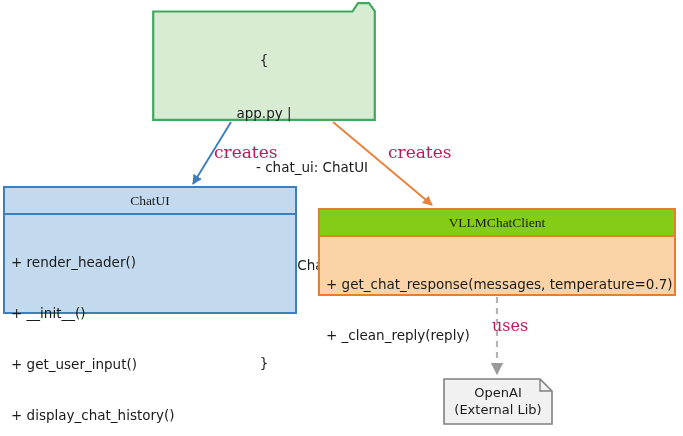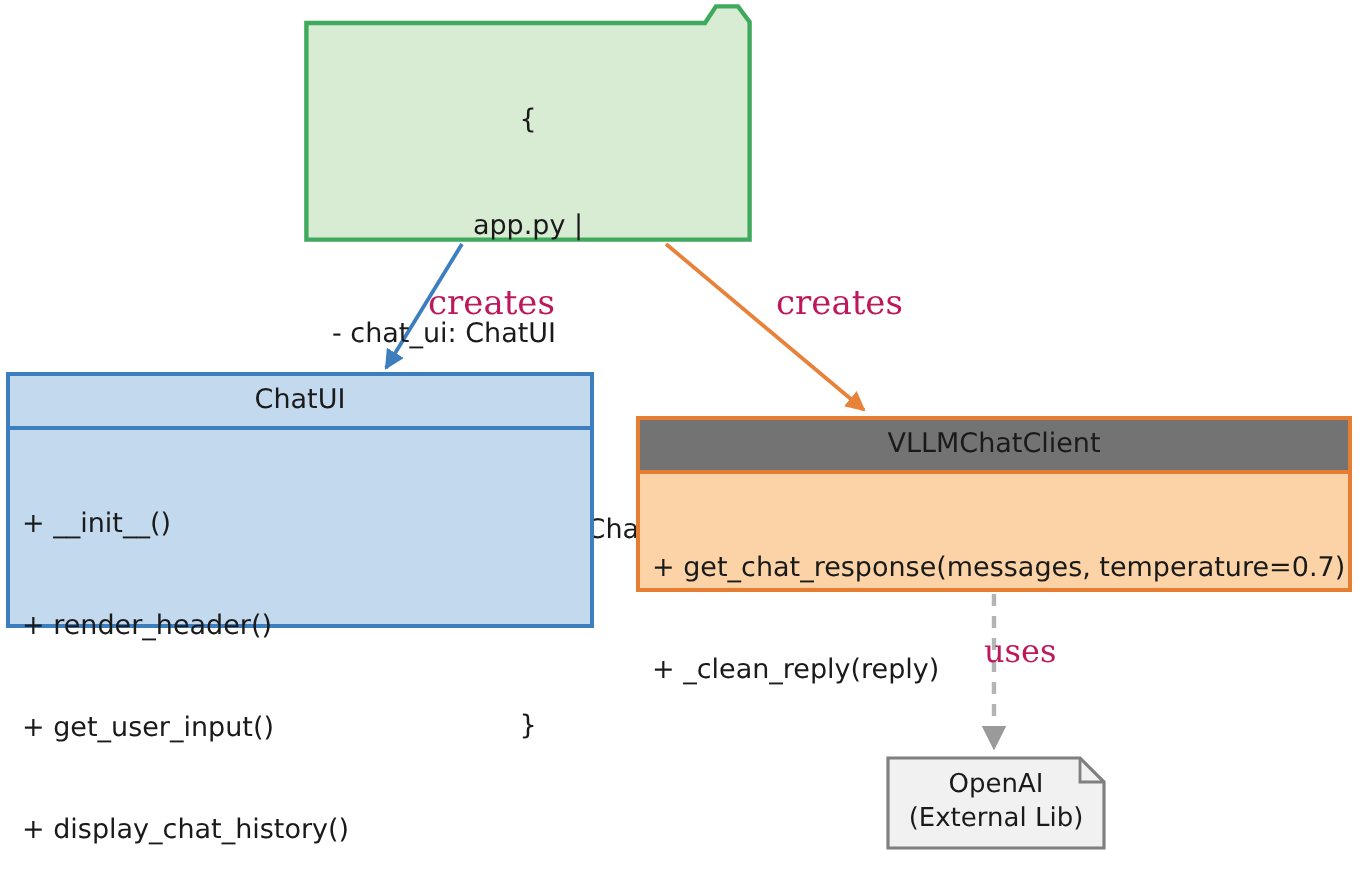--- a/index.html
+++ b/index.html
@@ -57,41 +57,42 @@
     font-size: 13.5px;
     color: #1a1a1a;
     line-height: 1.32;
     text-align: center;
     white-space: pre;
   }
   .app-note-line {
     display: block;
   }
   .app-note-line.attr {
-    text-align: left;
+    text-align: right;
     padding-left: 6px;
   }
   .app-note-line.gap {
     height: 9px;
   }
 
   
   .class-box {
     position: absolute;
     box-sizing: border-box;
   }
   .class-box .cb-header {
     box-sizing: border-box;
     text-align: center;
     font-size: 13.5px;
     color: #1a1a1a;
     line-height: 1;
     display: flex;
     align-items: center;
     justify-content: center;
+    font-family: Liberation Serif, serif;
   }
   .class-box .cb-body {
     box-sizing: border-box;
     padding: 5px 0 5px 6px;
     font-size: 13.5px;
     color: #1a1a1a;
     line-height: 1.26;
     white-space: pre;
   }
   .cb-member { display: block; }
@@ -116,21 +117,21 @@
     left: 318px;
     top: 208px;
     width: 358px;
     height: 88px;
     border: 2px solid #e57e32;
     background: #fbd3a6;
   }
   #vllm-box .cb-header {
     height: 27px;
     border-bottom: 2px solid #e57e32;
-    background: #737373;
+    background: #84cc16;
   }
 
   
   .ext-note {
     position: absolute;
     left: 443px;
     top: 378px;
     width: 110px;
     height: 47px;
   }
@@ -209,22 +210,22 @@
       <span class="app-note-line gap"></span>
       <span class="app-note-line attr">- chat_client: VLLMChatClient</span>
       <span class="app-note-line gap"></span>
       <span class="app-note-line">}</span>
     </div>
   </div>
 
   <div class="class-box" id="chatui-box">
     <div class="cb-header">ChatUI</div>
     <div class="cb-body">
+      <span class="cb-member">+ render_header()</span>
       <span class="cb-member">+ __init__()</span>
-      <span class="cb-member">+ render_header()</span>
       <span class="cb-member">+ get_user_input()</span>
       <span class="cb-member">+ display_chat_history()</span>
       
       
     </div>
   </div>
 
   <div class="class-box" id="vllm-box">
     <div class="cb-header">VLLMChatClient</div>
     <div class="cb-body">

